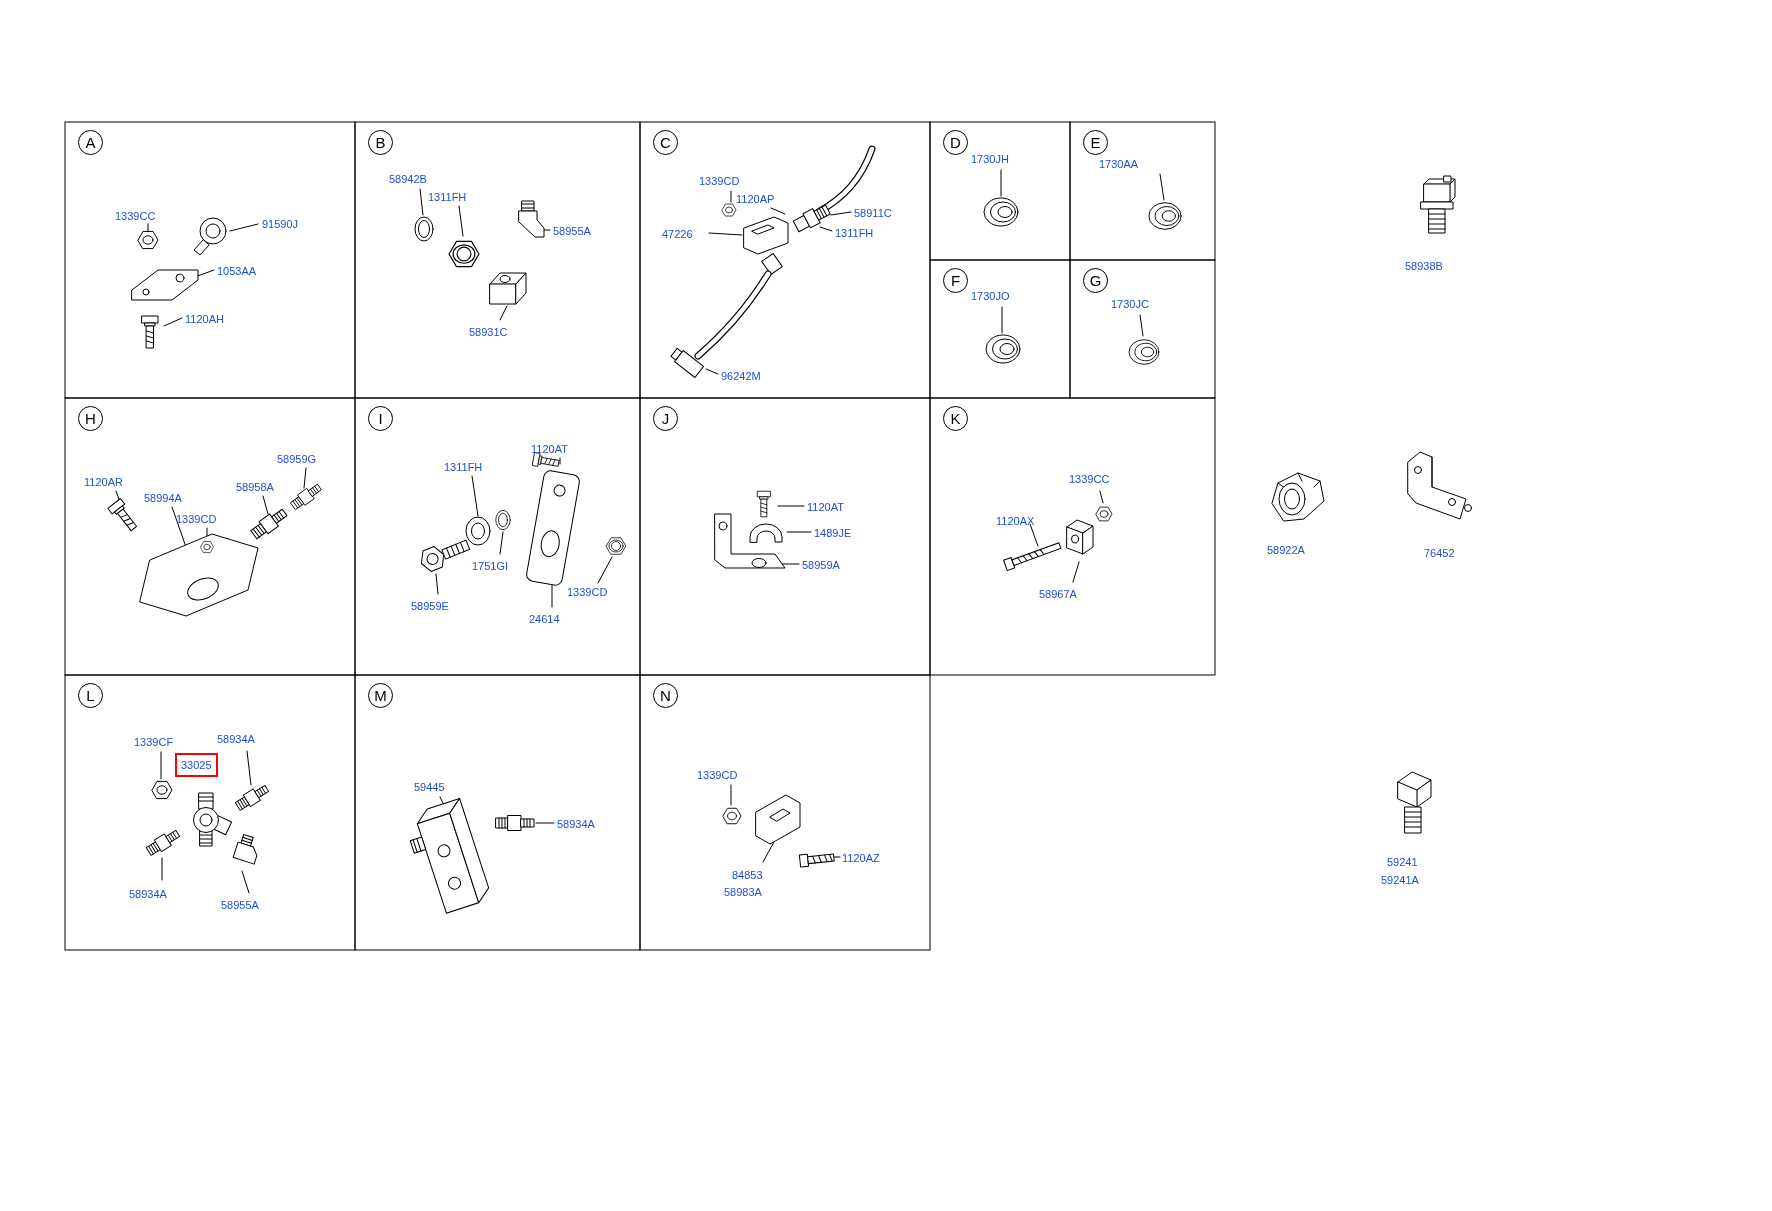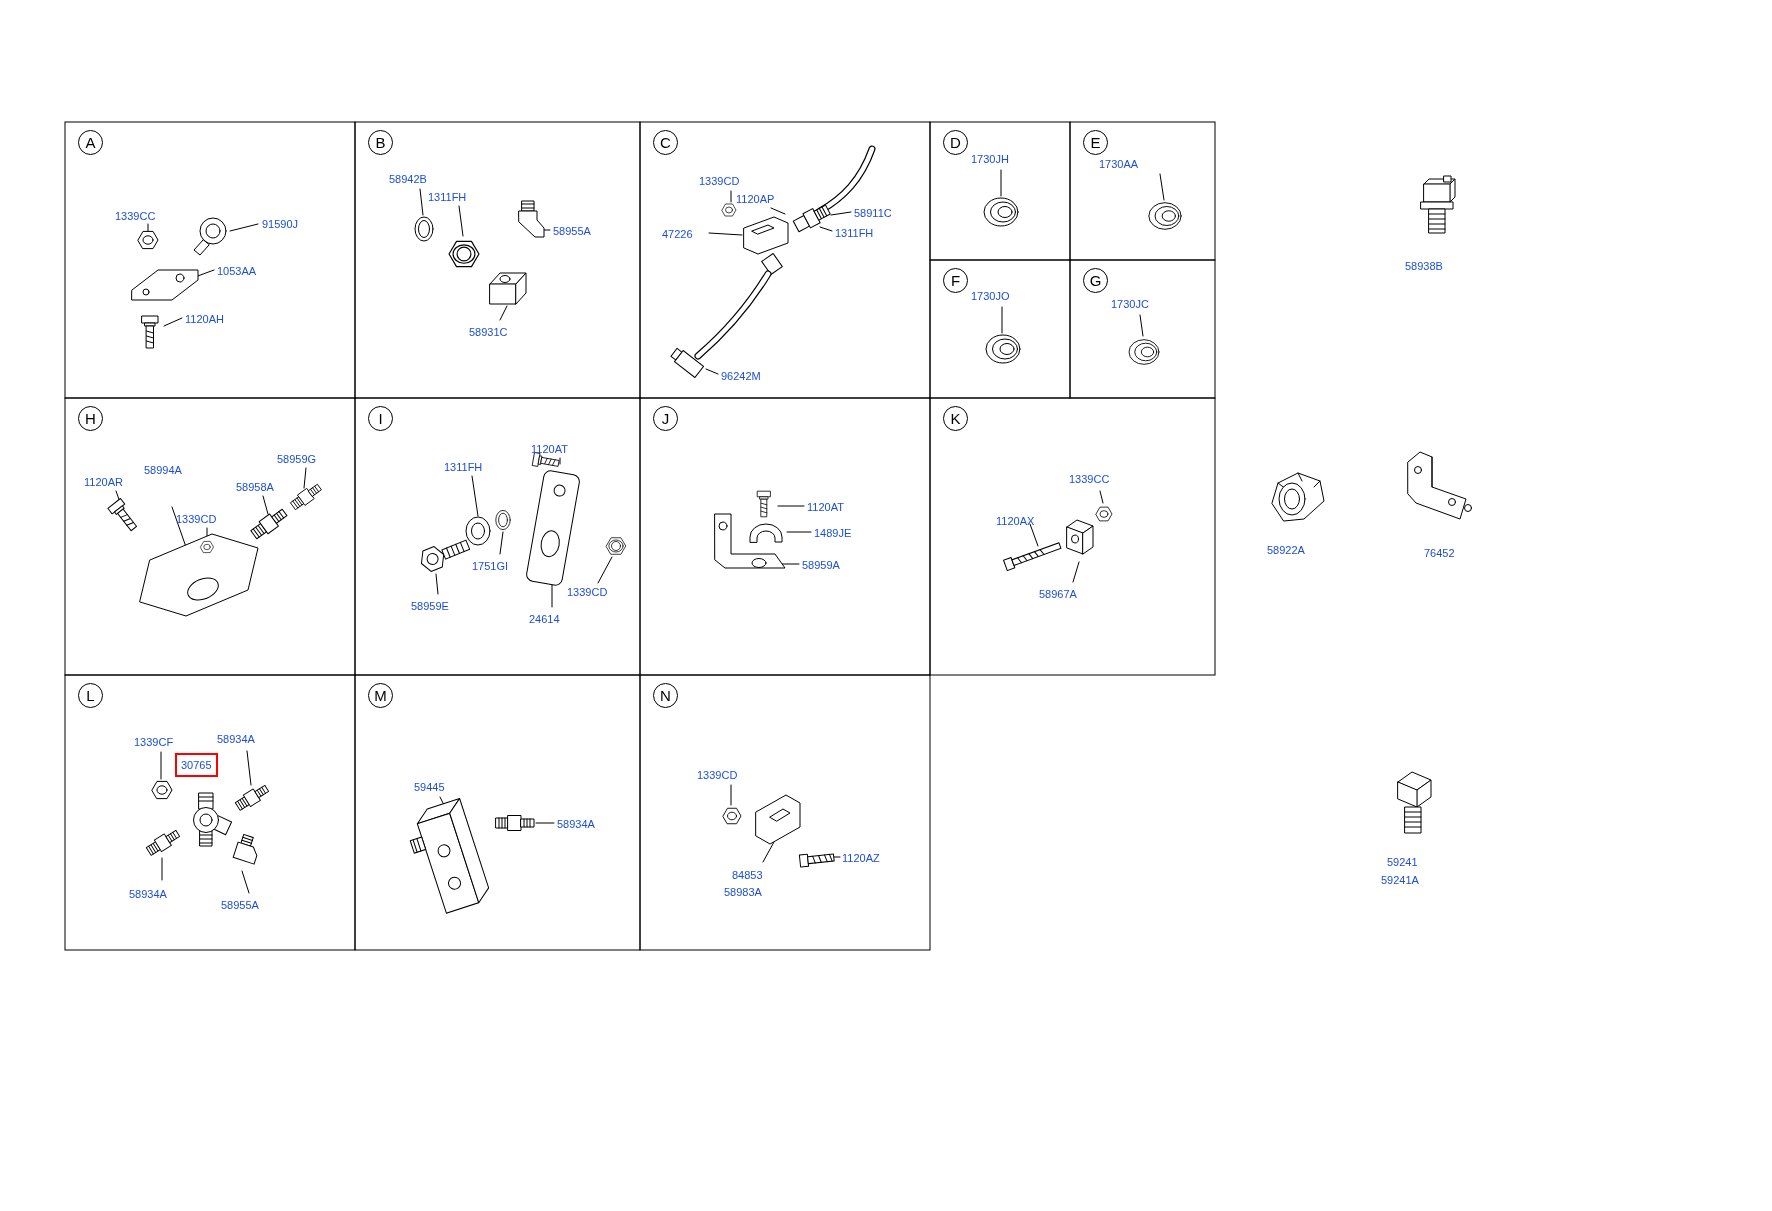--- a/index.html
+++ b/index.html
@@ -342,41 +342,41 @@
   <span class="lbl" style="left:721px;top:366px">96242M</span>
 
   <span class="lbl" style="left:971px;top:149px">1730JH</span>
   <span class="lbl" style="left:1099px;top:154px">1730AA</span>
   <span class="lbl" style="left:971px;top:286px">1730JO</span>
   <span class="lbl" style="left:1111px;top:294px">1730JC</span>
 
   <span class="lbl" style="left:277px;top:449px">58959G</span>
   <span class="lbl" style="left:84px;top:472px">1120AR</span>
   <span class="lbl" style="left:236px;top:477px">58958A</span>
-  <span class="lbl" style="left:144px;top:460px">58994A</span>
+  <span class="lbl" style="left:144px;top:488px">58994A</span>
   <span class="lbl" style="left:176px;top:509px">1339CD</span>
 
   <span class="lbl" style="left:531px;top:439px">1120AT</span>
   <span class="lbl" style="left:444px;top:457px">1311FH</span>
   <span class="lbl" style="left:472px;top:556px">1751GI</span>
   <span class="lbl" style="left:411px;top:596px">58959E</span>
   <span class="lbl" style="left:529px;top:609px">24614</span>
   <span class="lbl" style="left:567px;top:582px">1339CD</span>
 
   <span class="lbl" style="left:807px;top:497px">1120AT</span>
   <span class="lbl" style="left:814px;top:523px">1489JE</span>
   <span class="lbl" style="left:802px;top:555px">58959A</span>
 
   <span class="lbl" style="left:1069px;top:469px">1339CC</span>
   <span class="lbl" style="left:996px;top:511px">1120AX</span>
   <span class="lbl" style="left:1039px;top:584px">58967A</span>
 
   <span class="lbl" style="left:134px;top:732px">1339CF</span>
   <span class="lbl" style="left:217px;top:729px">58934A</span>
-  <span class="lbl selected" style="left:181px;top:756px">30765</span>
+  <span class="lbl selected" style="left:181px;top:756px">33025</span>
   <span class="lbl" style="left:129px;top:884px">58934A</span>
   <span class="lbl" style="left:221px;top:895px">58955A</span>
 
   <span class="lbl" style="left:414px;top:777px">59445</span>
   <span class="lbl" style="left:557px;top:814px">58934A</span>
 
   <span class="lbl" style="left:697px;top:765px">1339CD</span>
   <span class="lbl" style="left:842px;top:848px">1120AZ</span>
   <span class="lbl" style="left:732px;top:865px">84853</span>
   <span class="lbl" style="left:724px;top:882px">58983A</span>

